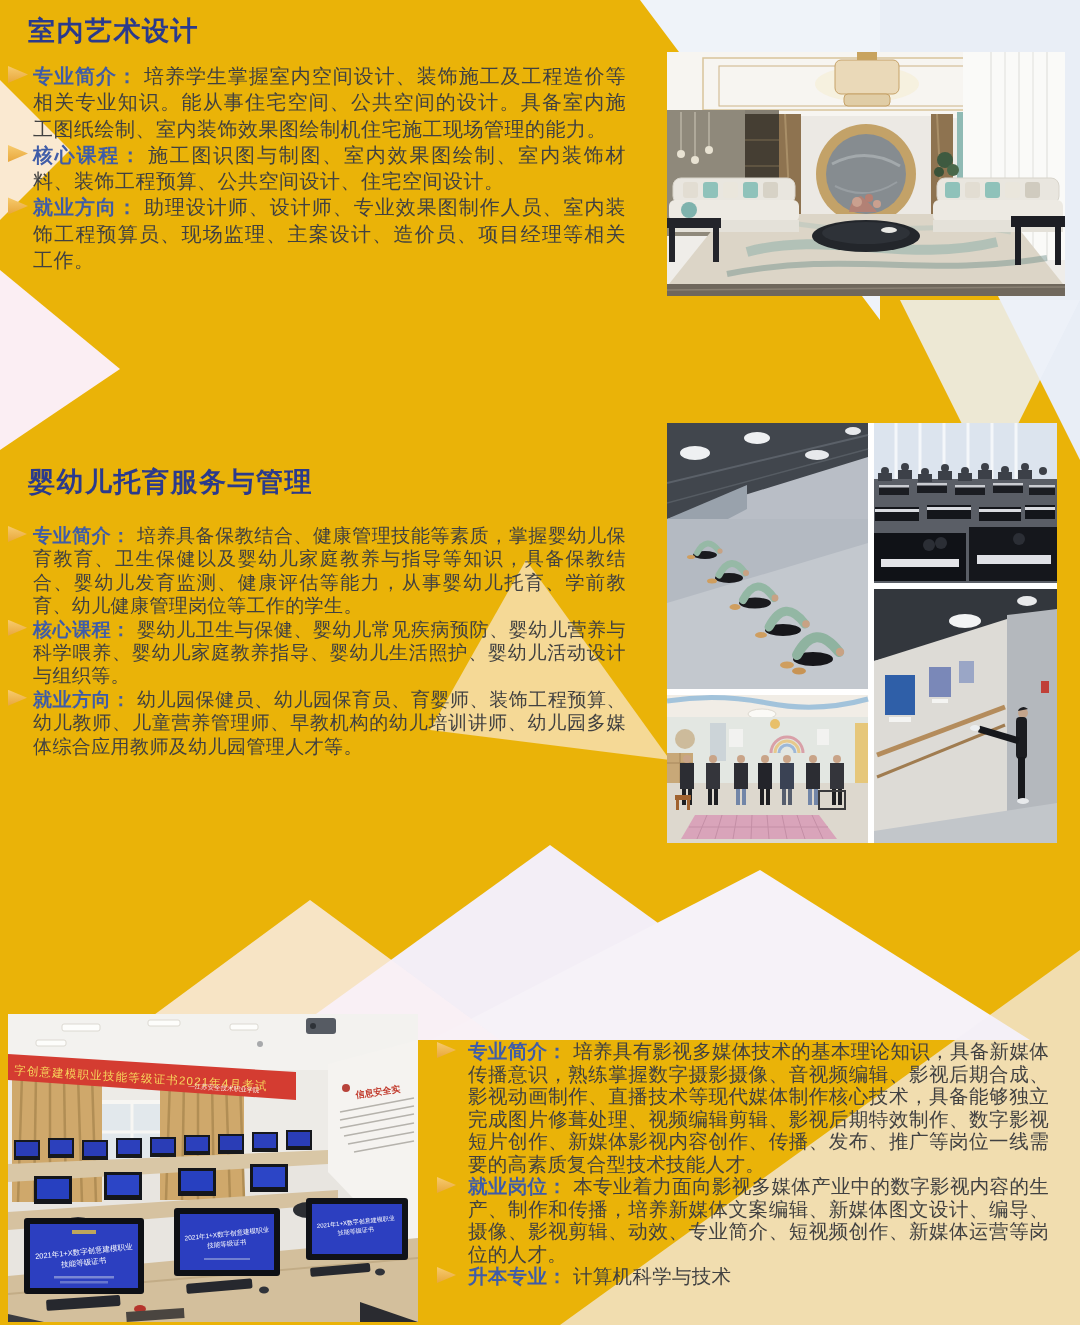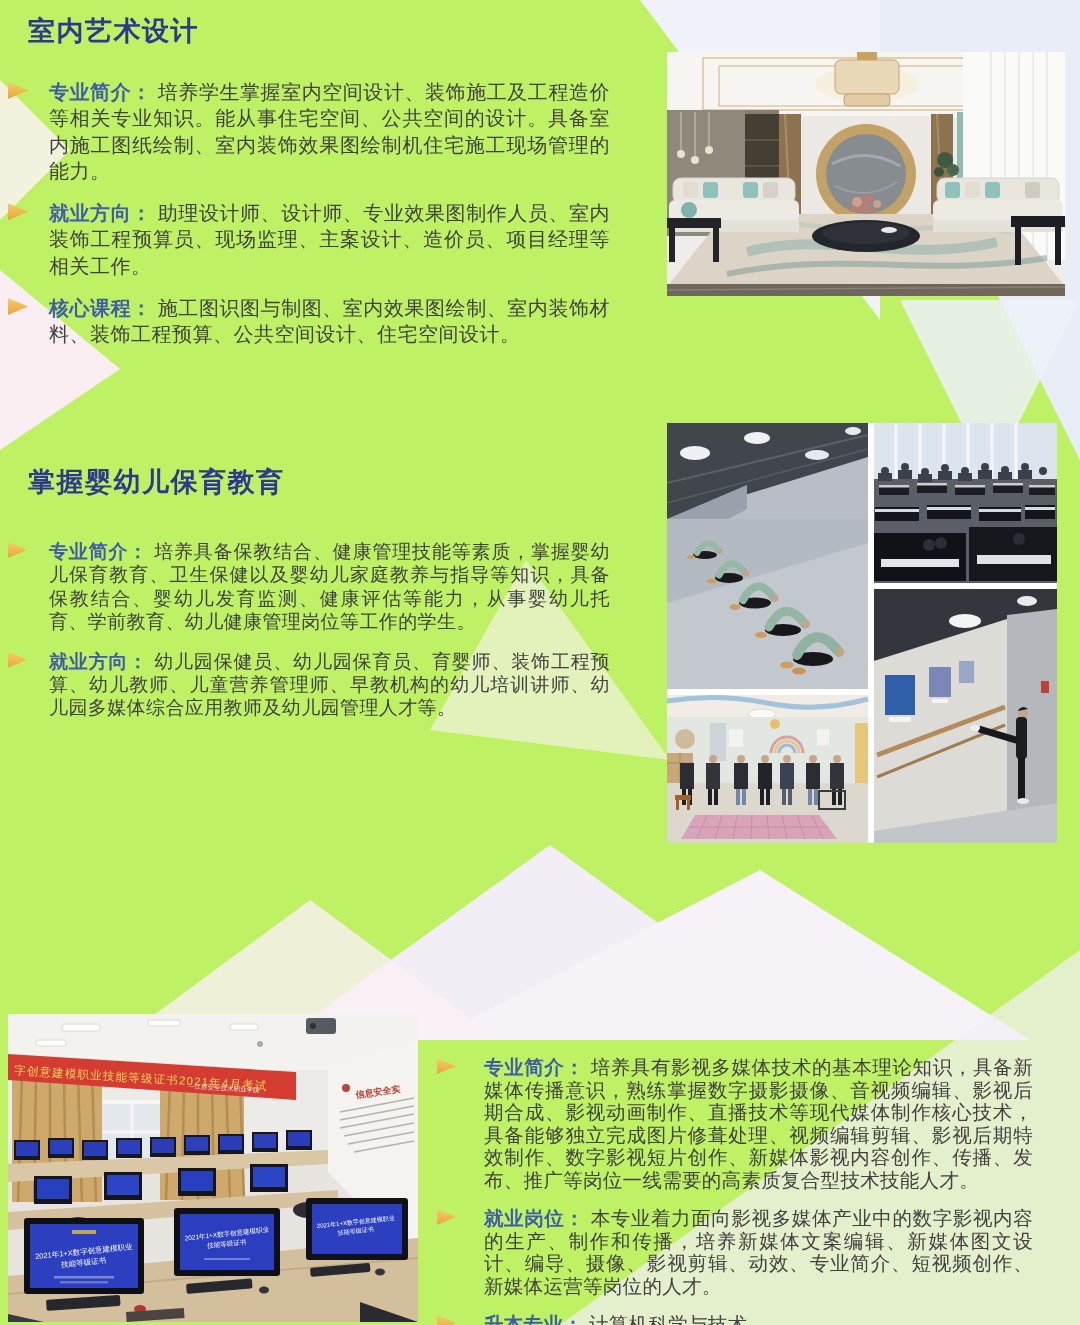--- a/index.html
+++ b/index.html
@@ -1,16 +1,16 @@
 <!DOCTYPE html>
 <html><head>
 <meta charset="utf-8">
 <style>
   html,body{margin:0;padding:0;background:#ffffff;}
-  .page{position:relative;width:1080px;height:1325px;background:#bef264;overflow:hidden;
+  .page{position:relative;width:1080px;height:1325px;background:#eab308;overflow:hidden;
         font-family:"Liberation Sans","DejaVu Sans",sans-serif;}
   
   .tri{position:absolute;z-index:0;}
   .t1{left:850px;top:0;width:230px;height:460px;background:#e9eef6;clip-path:polygon(100% 0,100% 100%,0 0);}
   .t2{left:640px;top:0;width:240px;height:320px;background:#eff3f9;clip-path:polygon(0 0,100% 0,100% 100%);}
   .t3{left:0;top:270px;width:120px;height:180px;background:#fbeef3;clip-path:polygon(0 0,100% 55%,0 100%);}
   .t4{left:0;top:80px;width:70px;height:140px;background:#fdf2f5;clip-path:polygon(0 0,100% 50%,0 100%);opacity:.85;}
   .t5{left:280px;top:845px;width:540px;height:195px;background:#f3eef6;clip-path:polygon(50% 0,100% 100%,0 100%);}
   .t6{left:430px;top:870px;width:600px;height:170px;background:#f6f2f8;clip-path:polygon(55% 0,100% 100%,0 100%);}
   .t7{left:120px;top:900px;width:380px;height:140px;background:#faf0f5;clip-path:polygon(50% 0,100% 100%,0 100%);opacity:.8;}
@@ -23,21 +23,21 @@
   #title-1{left:28px;top:13px;}
   #title-2{left:28px;top:464px;}
   #title-3{left:28px;top:964px;}
 
   .items{position:absolute;z-index:2;color:#414141;}
   .items-s1{left:8px;top:63px;width:618px;font-size:20px;line-height:26.3px;letter-spacing:.5px;}
   .items-s2{left:8px;top:524px;width:618px;font-size:19px;line-height:23.4px;letter-spacing:.4px;}
   .items-s3{left:437px;top:1040px;width:612px;font-size:19.5px;line-height:22.5px;letter-spacing:.3px;}
   .prog-item{position:relative;padding-left:25px;}
   .items-s3 .prog-item{padding-left:31px;}
-  .prog-item p{margin:16px;text-align:justify;text-justify:inter-character;}
+  .prog-item p{margin:0;text-align:justify;text-justify:inter-character;}
   .bullet{position:absolute;left:0;top:3px;width:20px;height:17px;
           background:linear-gradient(180deg,#f7cb6e,#e8a73c);
           clip-path:polygon(0 0,100% 50%,0 100%);}
   .items-s2 .bullet,.items-s3 .bullet{width:19px;height:16px;top:2px;}
   .lbl{color:#3f5ca8;font-weight:700;margin-right:6px;}
 
   .photo{position:absolute;z-index:1;line-height:0;}
   #photo-living{left:667px;top:52px;}
   #photo-collage{left:667px;top:423px;}
   #photo-lab{left:8px;top:1014px;}
@@ -63,25 +63,25 @@
 
   <h2 class="prog-title" id="title-1">室内艺术设计</h2>
 
   <div class="items items-s1">
     <div class="prog-item">
       <span class="bullet"></span>
       <p><span class="lbl">专业简介：</span><span>培养学生掌握室内空间设计、装饰施工及工程造价等相关专业知识。能从事住宅空间、公共空间的设计。具备室内施工图纸绘制、室内装饰效果图绘制机住宅施工现场管理的能力。</span></p>
     </div>
     <div class="prog-item">
       <span class="bullet"></span>
+      <p><span class="lbl">核心课程：</span><span>施工图识图与制图、室内效果图绘制、室内装饰材料、装饰工程预算、公共空间设计、住宅空间设计。</span></p>
+    </div>
+    <div class="prog-item">
+      <span class="bullet"></span>
       <p><span class="lbl">就业方向：</span><span>助理设计师、设计师、专业效果图制作人员、室内装饰工程预算员、现场监理、主案设计、造价员、项目经理等相关工作。</span></p>
-    </div>
-    <div class="prog-item">
-      <span class="bullet"></span>
-      <p><span class="lbl">核心课程：</span><span>施工图识图与制图、室内效果图绘制、室内装饰材料、装饰工程预算、公共空间设计、住宅空间设计。</span></p>
     </div>
   </div>
 
   <div class="photo" id="photo-living">
     <svg width="398" height="244" viewBox="0 0 398 244">
       <rect x="0" y="0" width="398" height="244" fill="#efede9"></rect>
       <rect x="0" y="0" width="398" height="66" fill="#f7f5f1"></rect>
       <rect x="36" y="6" width="326" height="52" fill="none" stroke="#d9c49a" stroke-width="1.5"></rect>
       <rect x="52" y="14" width="294" height="40" fill="none" stroke="#cdb488" stroke-width="1"></rect>
       <ellipse cx="200" cy="32" rx="52" ry="18" fill="#f6eccf" opacity="0.55"></ellipse>
@@ -161,26 +161,30 @@
         <circle cx="210" cy="152" r="4" fill="#caa08f"></circle>
       <ellipse cx="199" cy="184" rx="54" ry="16" fill="#23262b"></ellipse>
       <ellipse cx="199" cy="181" rx="44" ry="11" fill="#2e3238"></ellipse>
       <ellipse cx="222" cy="178" rx="8" ry="3" fill="#e8e8e4"></ellipse>
 
       <rect x="0" y="232" width="398" height="12" fill="#6f675c"></rect>
       <line x1="0" y1="238" x2="398" y2="235" stroke="#8a8174" stroke-width="1.5"></line>
     </svg>
   </div>
 
-  <h2 class="prog-title" id="title-2">掌握婴幼儿保育教育</h2>
+  <h2 class="prog-title" id="title-2">婴幼儿托育服务与管理</h2>
 
   <div class="items items-s2">
     <div class="prog-item">
       <span class="bullet"></span>
       <p><span class="lbl">专业简介：</span><span>培养具备保教结合、健康管理技能等素质，掌握婴幼儿保育教育、卫生保健以及婴幼儿家庭教养与指导等知识，具备保教结合、婴幼儿发育监测、健康评估等能力，从事婴幼儿托育、学前教育、幼儿健康管理岗位等工作的学生。</span></p>
+    </div>
+    <div class="prog-item">
+      <span class="bullet"></span>
+      <p><span class="lbl">核心课程：</span><span>婴幼儿卫生与保健、婴幼儿常见疾病预防、婴幼儿营养与科学喂养、婴幼儿家庭教养指导、婴幼儿生活照护、婴幼儿活动设计与组织等。</span></p>
     </div>
     <div class="prog-item">
       <span class="bullet"></span>
       <p><span class="lbl">就业方向：</span><span>幼儿园保健员、幼儿园保育员、育婴师、装饰工程预算、幼儿教师、儿童营养管理师、早教机构的幼儿培训讲师、幼儿园多媒体综合应用教师及幼儿园管理人才等。</span></p>
     </div>
   </div>
 
   <div class="photo" id="photo-collage">
     <svg width="390" height="420" viewBox="0 0 390 420">
       <rect x="0" y="0" width="390" height="420" fill="#ffffff"></rect>

